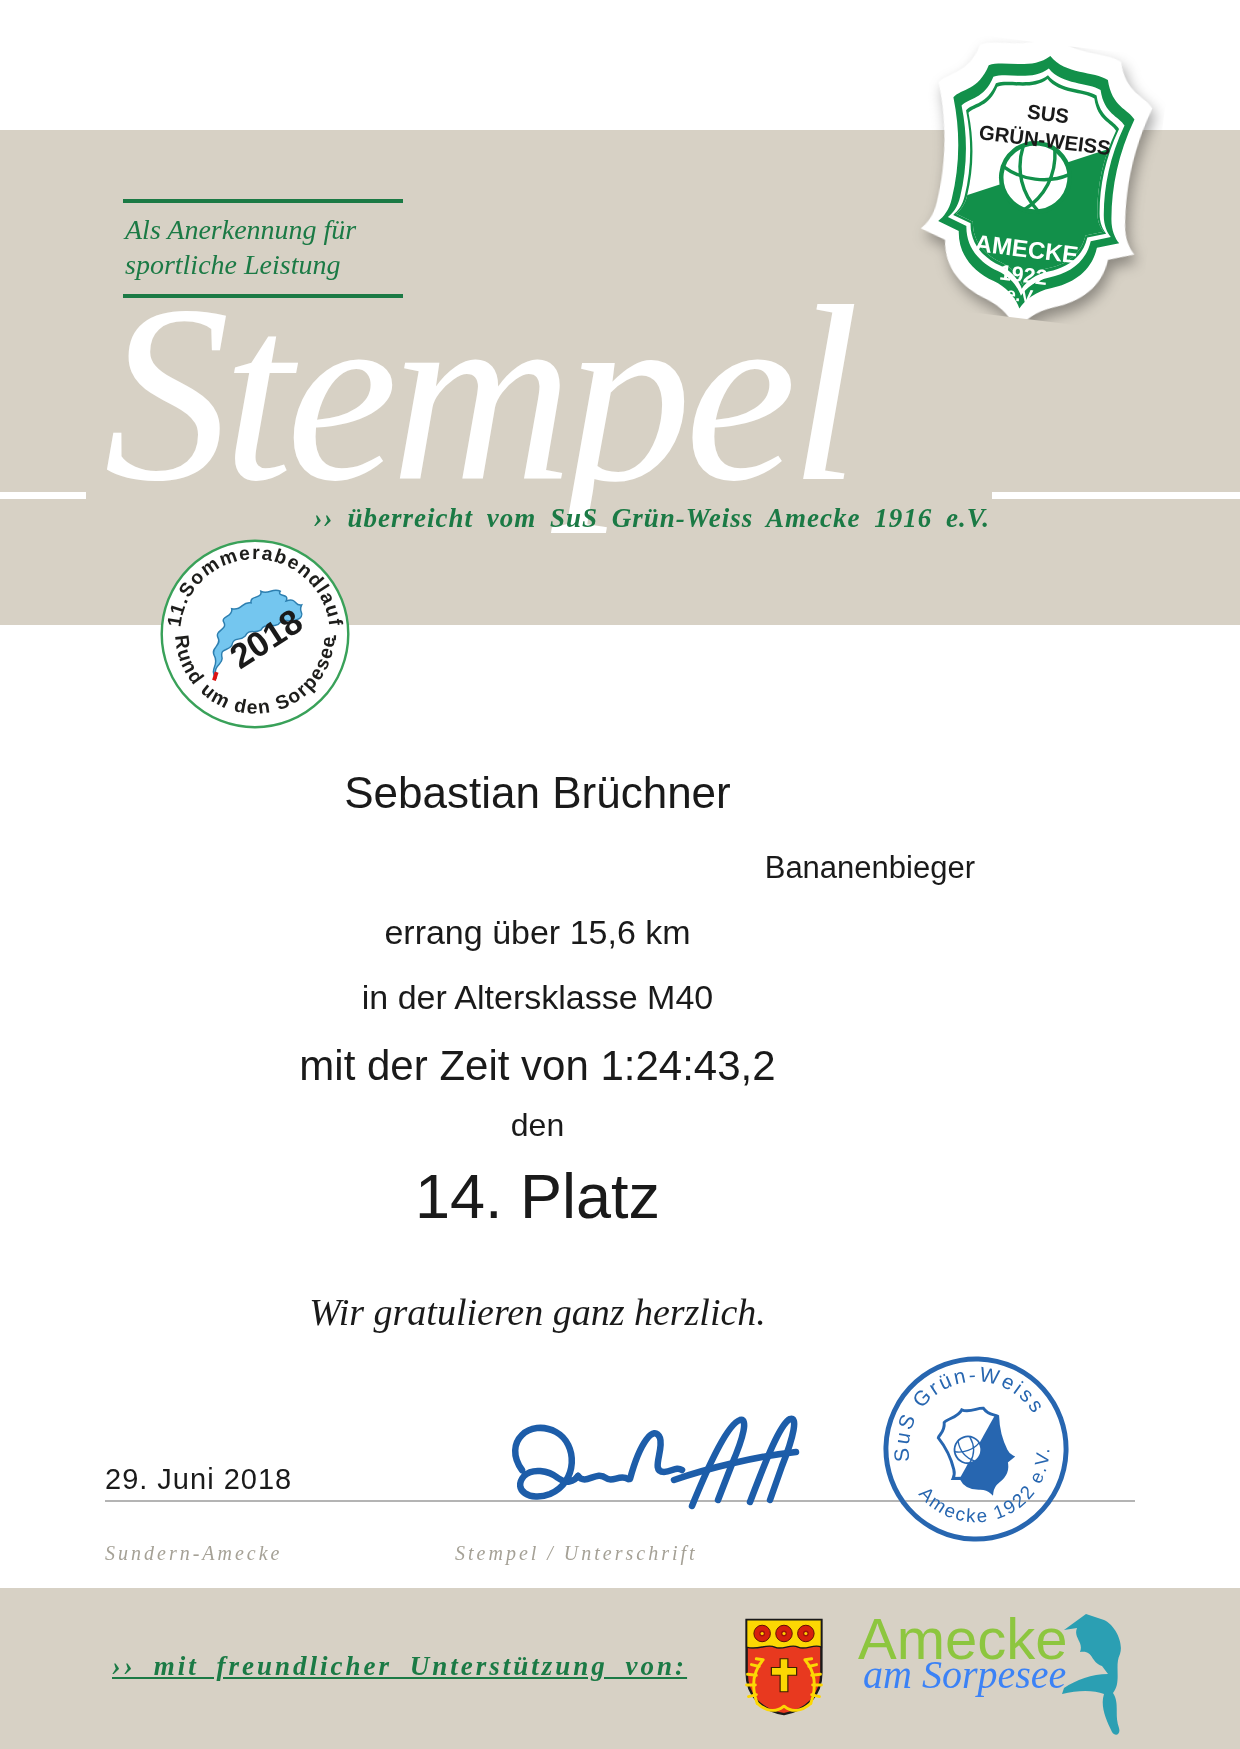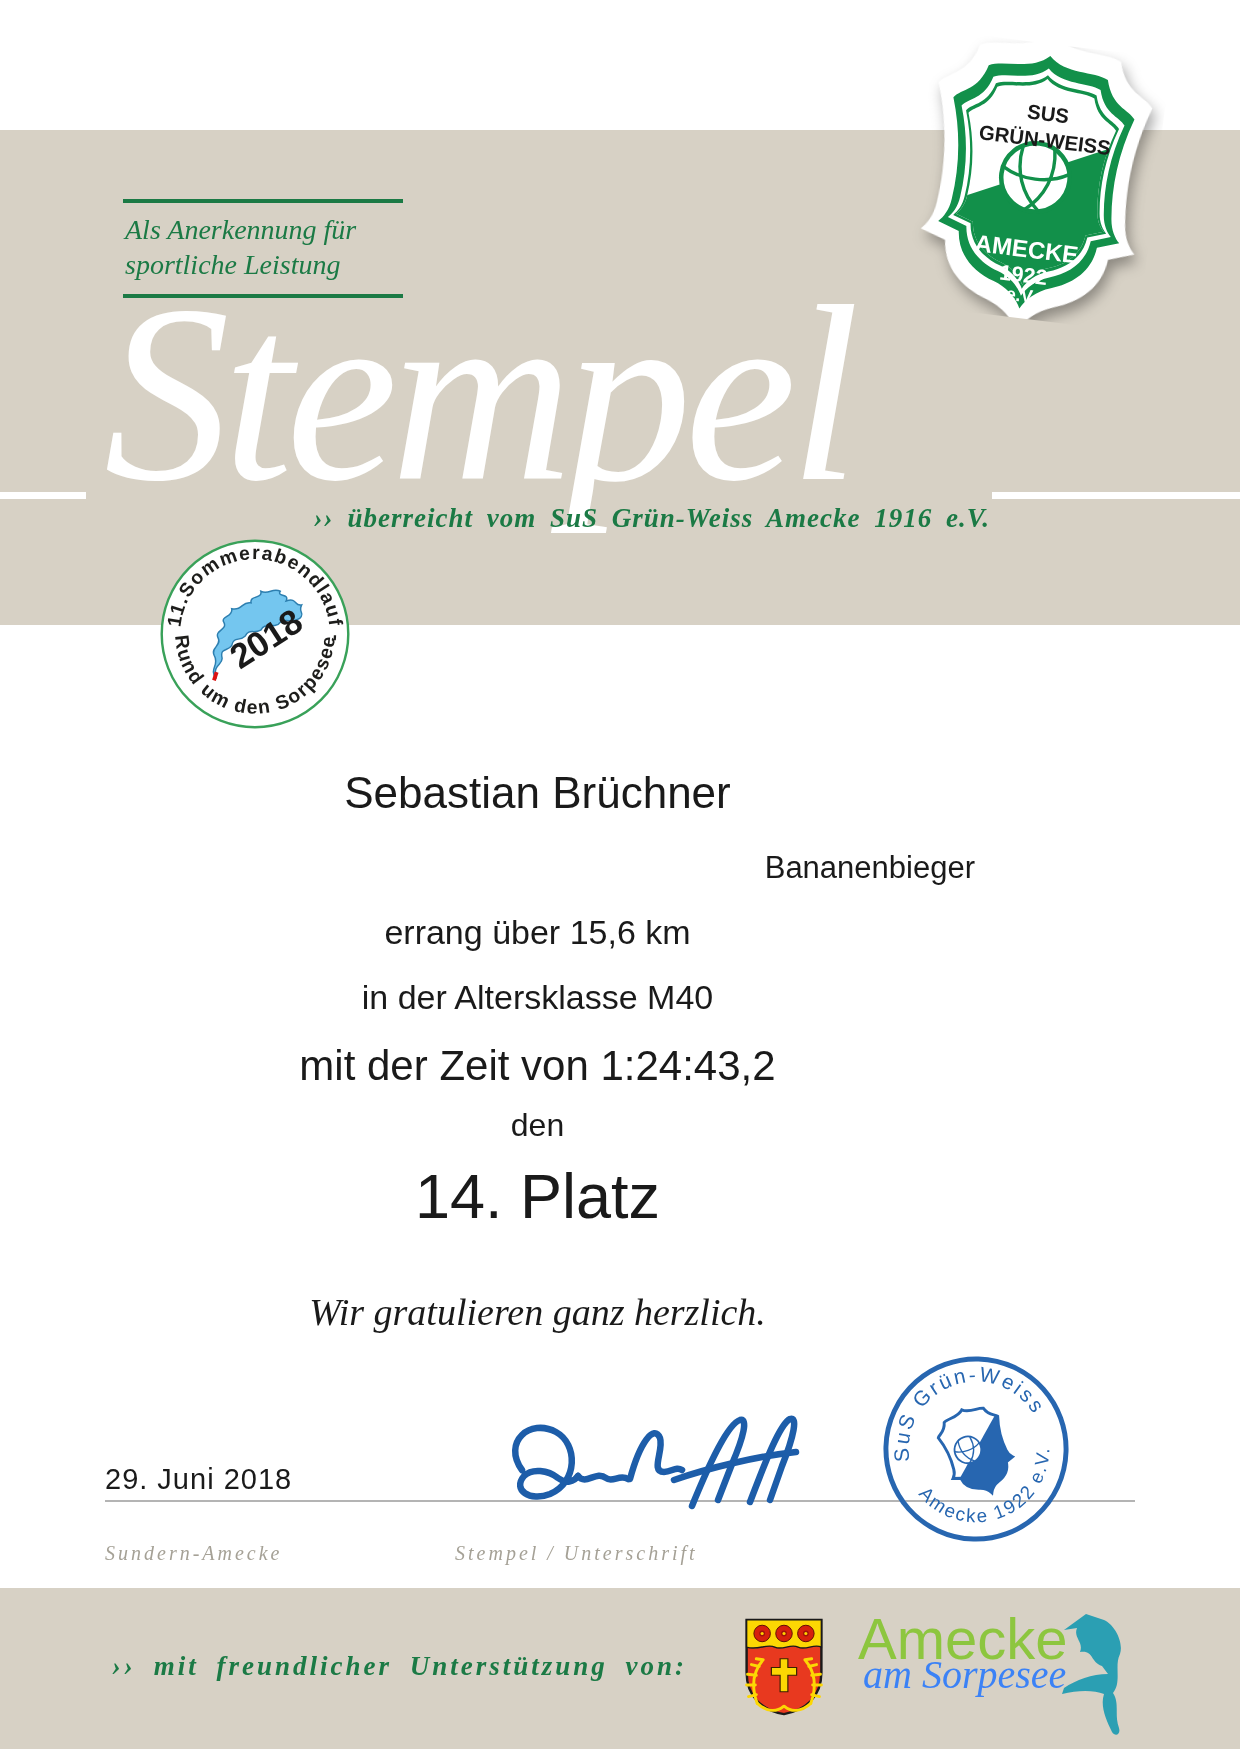--- a/index.html
+++ b/index.html
@@ -38,21 +38,21 @@
   .l-congrats{top:1290px;font-size:38px;font-family:"Liberation Serif",serif;font-style:italic;}
   
   .date{left:105px;top:1463px;font-size:29px;color:#1a1a1a;letter-spacing:1px;}
   .sig-line{left:105px;top:1500px;width:1030px;height:2px;background:#b4b4b4;}
   .sig-sublabel{top:1507px;color:#a5a196;font-family:"Liberation Serif",serif;font-style:italic;
                 font-size:20px;letter-spacing:3px;white-space:nowrap;margin-top:35px;}
   .place-label{left:105px;}
   .stamp-label{left:455px;}
   
   .support{left:112px;top:1651px;color:#1b7a45;font-family:"Liberation Serif",serif;font-style:italic;
-           font-weight:bold;font-size:27px;letter-spacing:3px;word-spacing:8px;white-space:nowrap;}
+           font-weight:bold;font-size:27px;letter-spacing:3px;word-spacing:8px;white-space:nowrap;text-decoration:underline;}
   .coat{left:742px;top:1616px;}
   .sponsor-name{left:858px;top:1605px;font-size:58px;color:#8dc63f;letter-spacing:0px;white-space:nowrap;}
   .sponsor-tagline{left:863px;top:1651px;font-size:40px;color:#3b82f6;
                    font-family:"Liberation Serif",serif;font-style:italic;white-space:nowrap;}
   .lake-mark{left:1062px;top:1612px;}
   svg text{font-family:"Liberation Sans",sans-serif;}
 </style>
 </head>
 <body>
 

